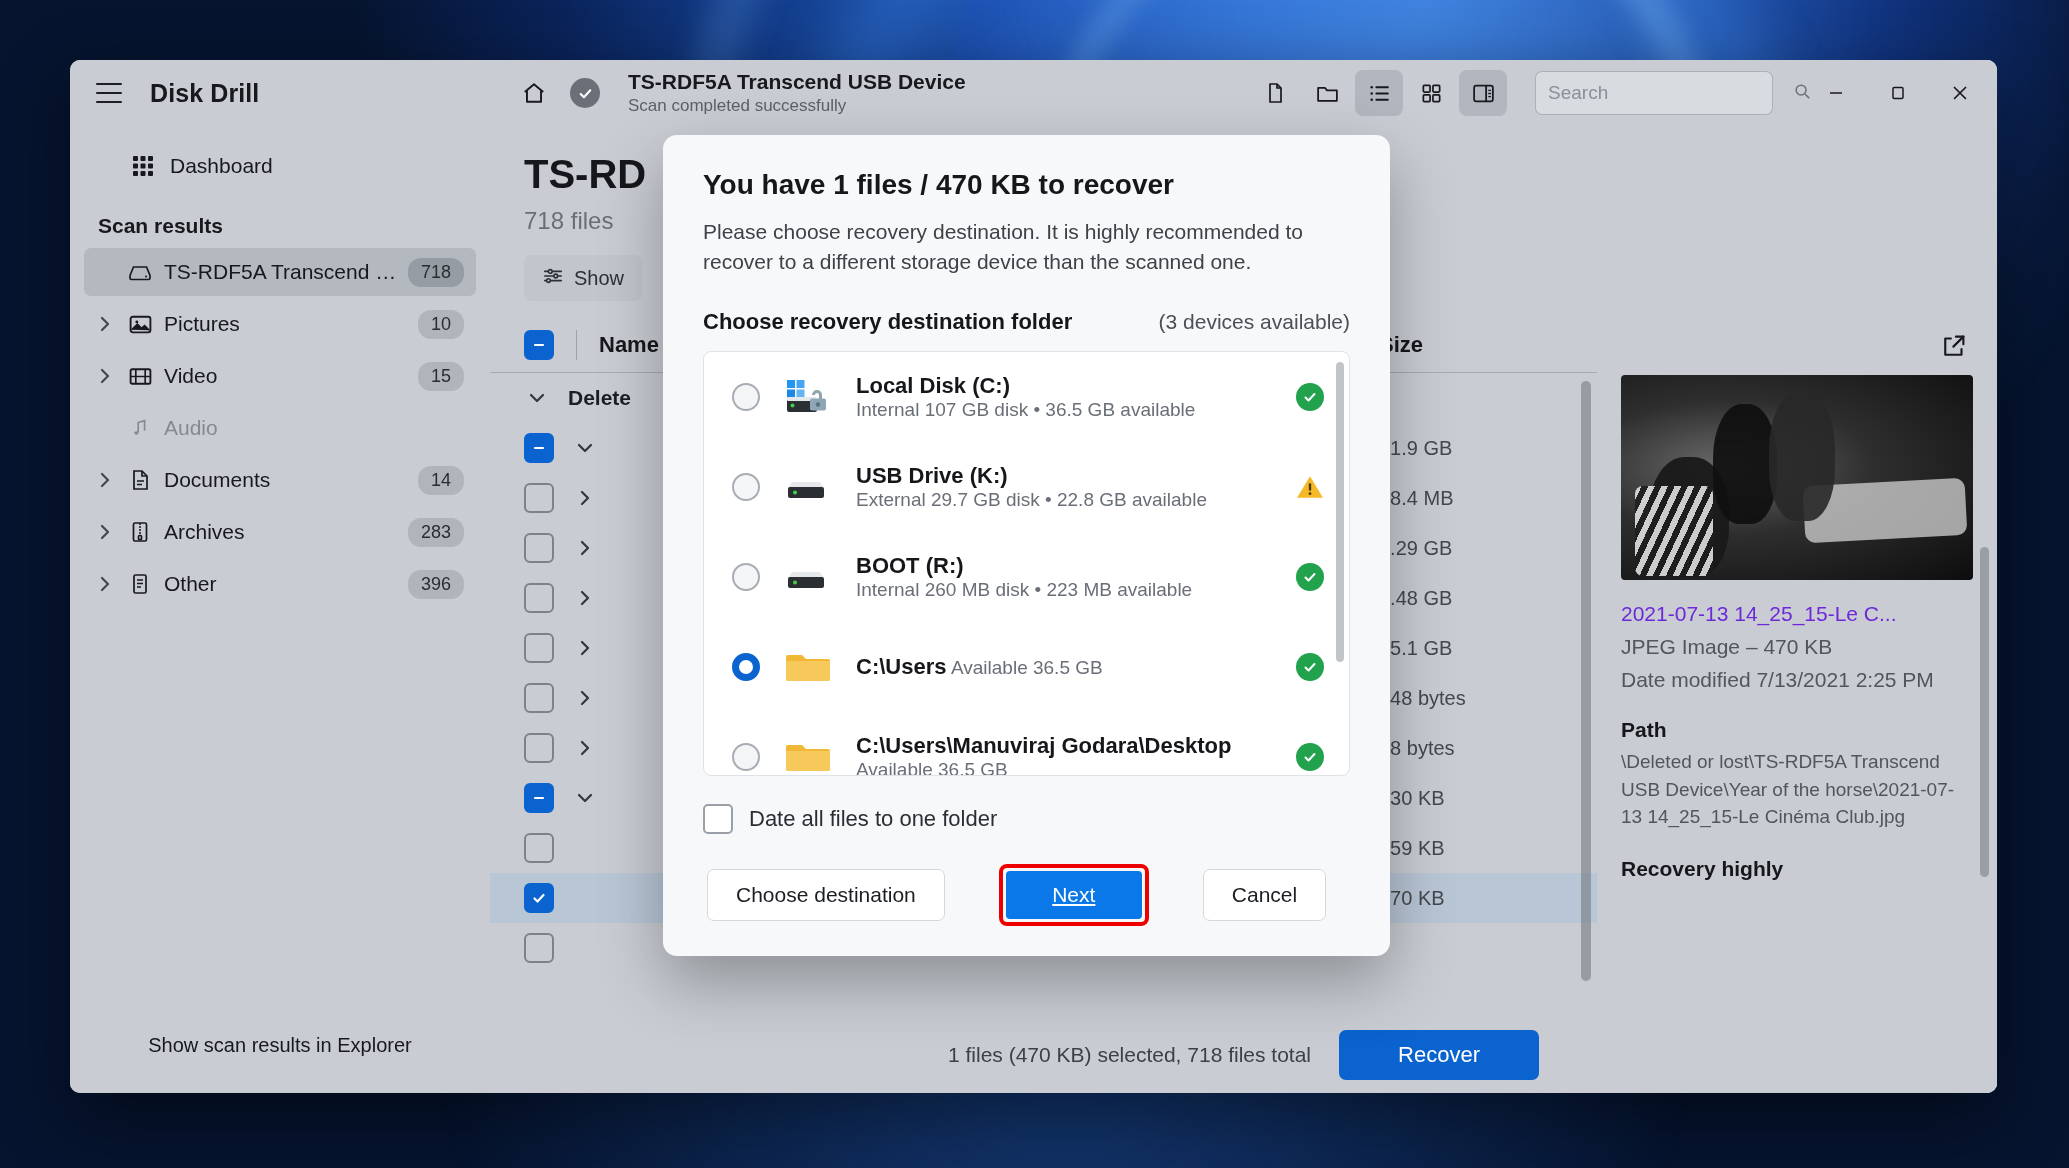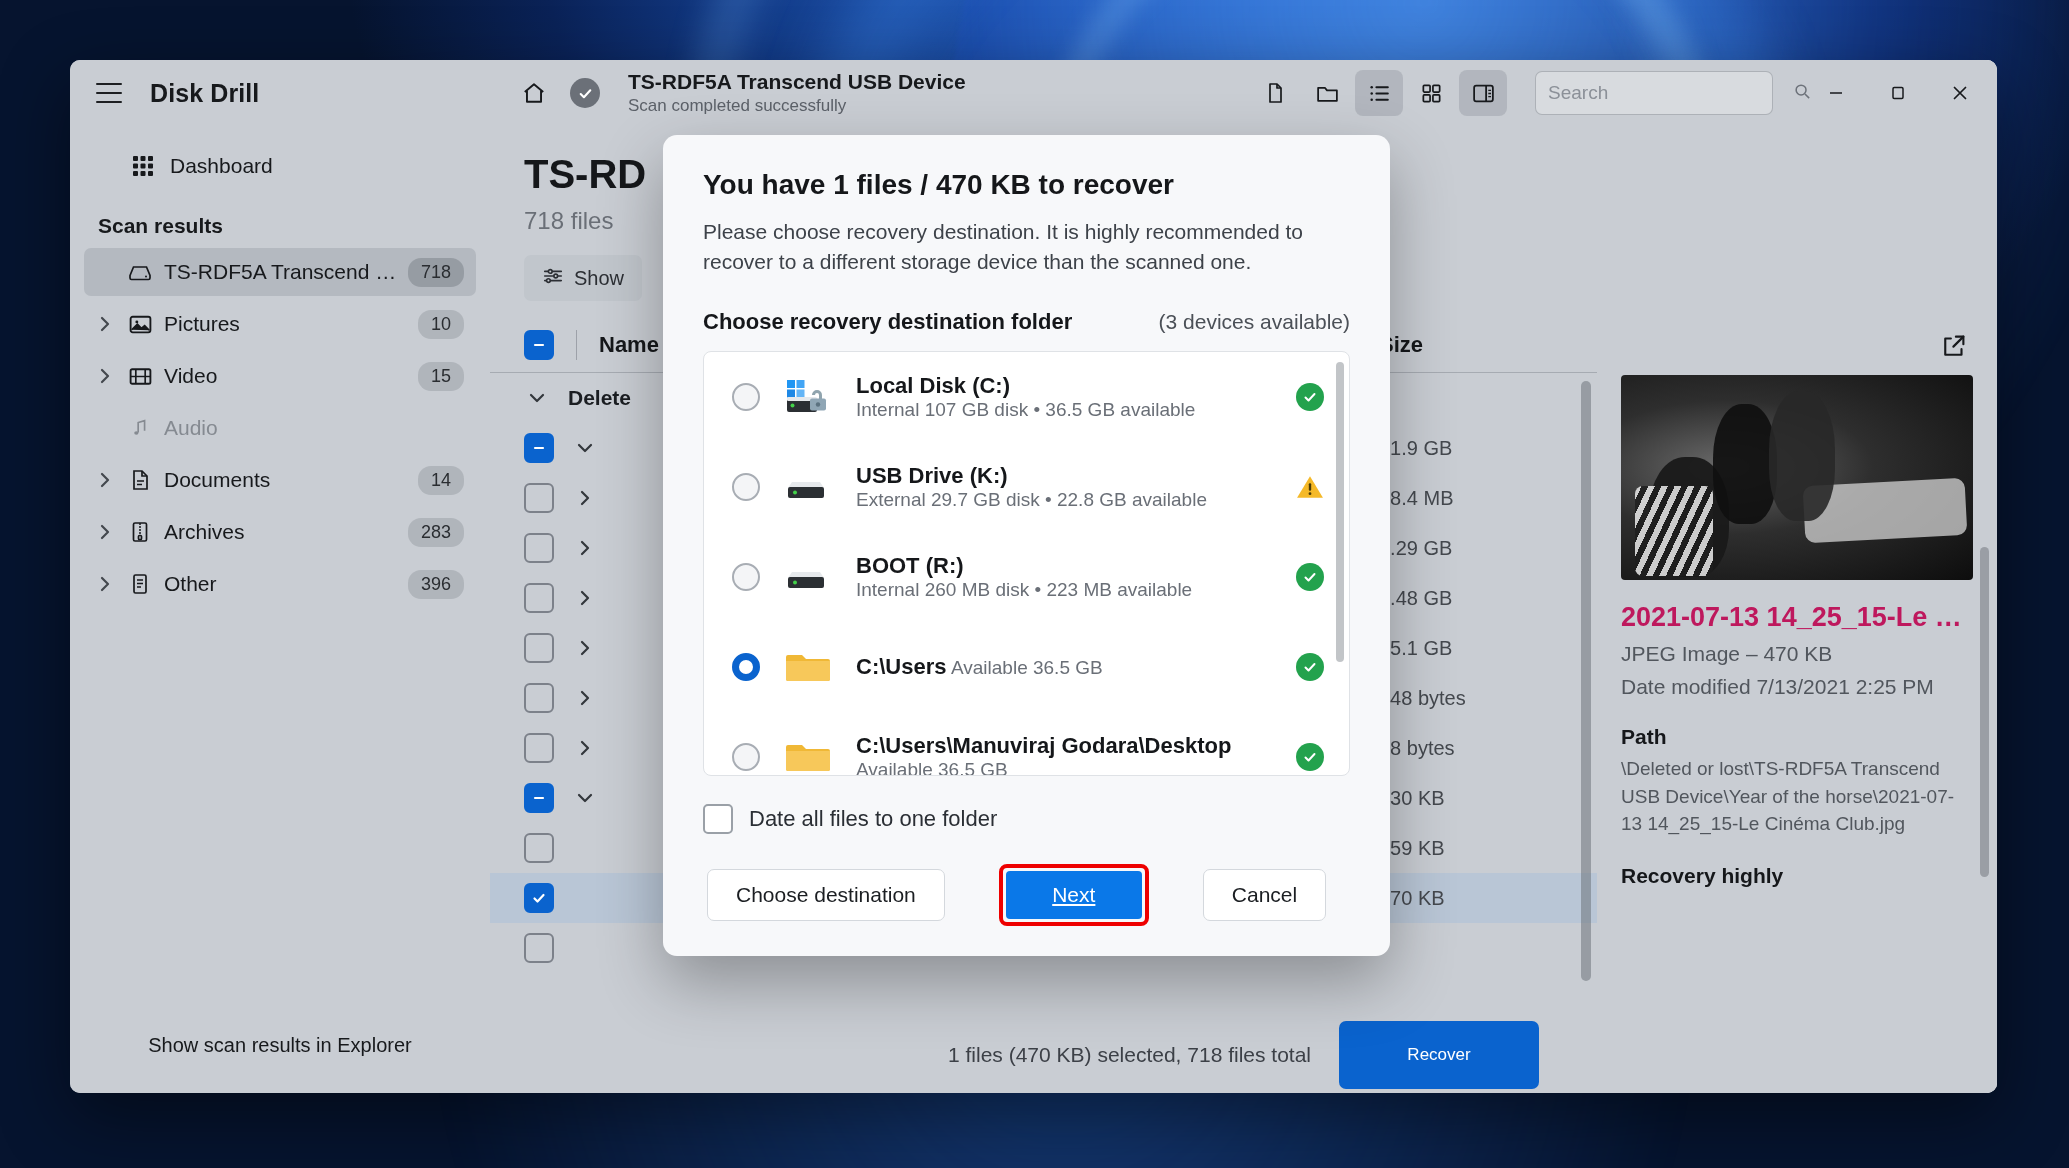--- a/index.html
+++ b/index.html
@@ -319,43 +319,43 @@
     background: rgba(205,205,205,.78); border-radius: 10px; transform: rotate(-3deg);
   }
   .thumb .stripe {
     position: absolute; left: 4%; top: 54%; width: 22%; height: 44%;
     background: repeating-linear-gradient(115deg, rgba(235,235,235,.85) 0 6px, rgba(30,30,30,.85) 6px 12px);
     border-radius: 8px;
   }
 
   .pv-title {
     margin-top: 22px;
-    font-size: 27px; font-weight: 700; color: #be185d;
+    font-size: 21px; font-weight: 400; color: #6d28d9;
     white-space: nowrap; overflow: hidden; text-overflow: ellipsis;
   }
   .pv-line { margin-top: 9px; font-size: 21px; color: #51565d; }
   .pv-h { margin-top: 26px; font-size: 21px; font-weight: 700; color: #15171a; }
   .pv-path { margin-top: 6px; font-size: 19px; color: #51565d; line-height: 1.45; word-break: break-word; }
   .pv-scroll {
     position: absolute; right: 8px; top: 230px; bottom: 10px; width: 9px;
   }
   .pv-thumbbar { position: absolute; top: 0; width: 9px; height: 330px; background: rgba(115,120,128,.55); border-radius: 5px; }
 
   
   .statusbar {
     height: 76px; flex-shrink: 0;
     background: #c9cdd3;
     display: flex; align-items: center; justify-content: center;
     padding: 0 28px; gap: 28px;
   }
   .status-text { font-size: 21px; color: #3c4047; }
   .recover-btn {
-    height: 68px; min-width: 200px;
+    height: 50px; min-width: 200px;
     background: #0a63ce; color: #fff; border: none; border-radius: 7px;
-    font-size: 17px; cursor: pointer; font-family: inherit;
+    font-size: 22px; cursor: pointer; font-family: inherit;
   }
 
   
   .modal-overlay { position: absolute; inset: 0; pointer-events: none; }
   .modal {
     position: absolute;
     left: 663px; top: 135px;
     width: 727px;
     background: #f7f8fa;
     border-radius: 14px;

